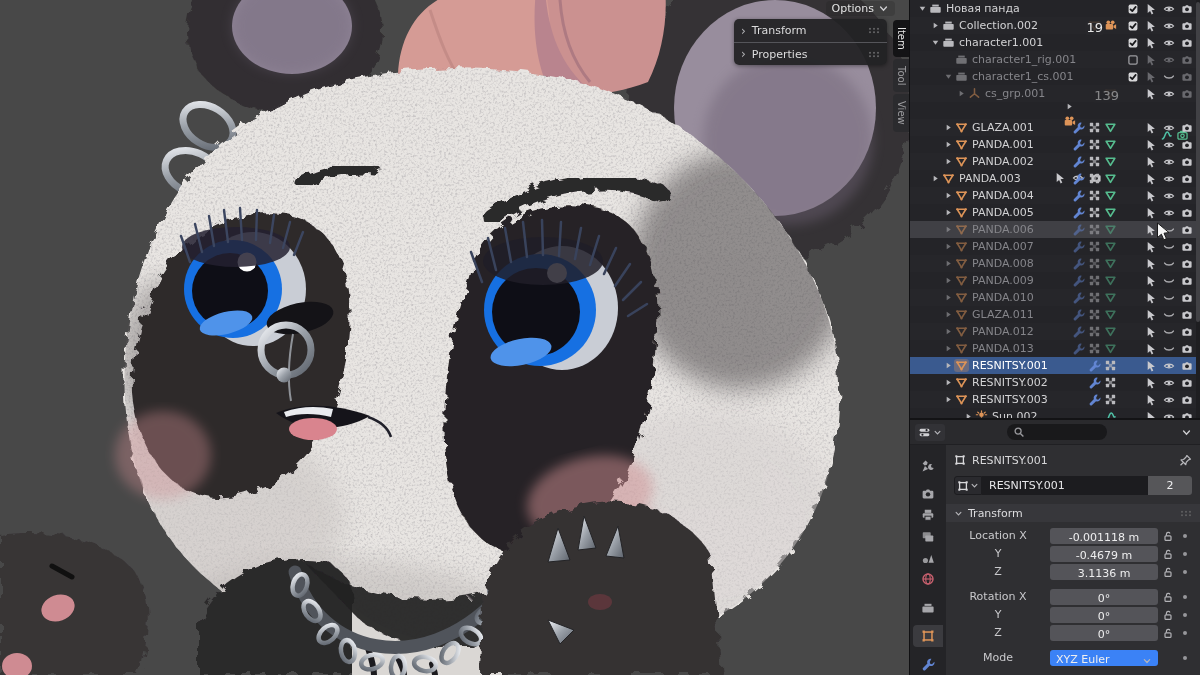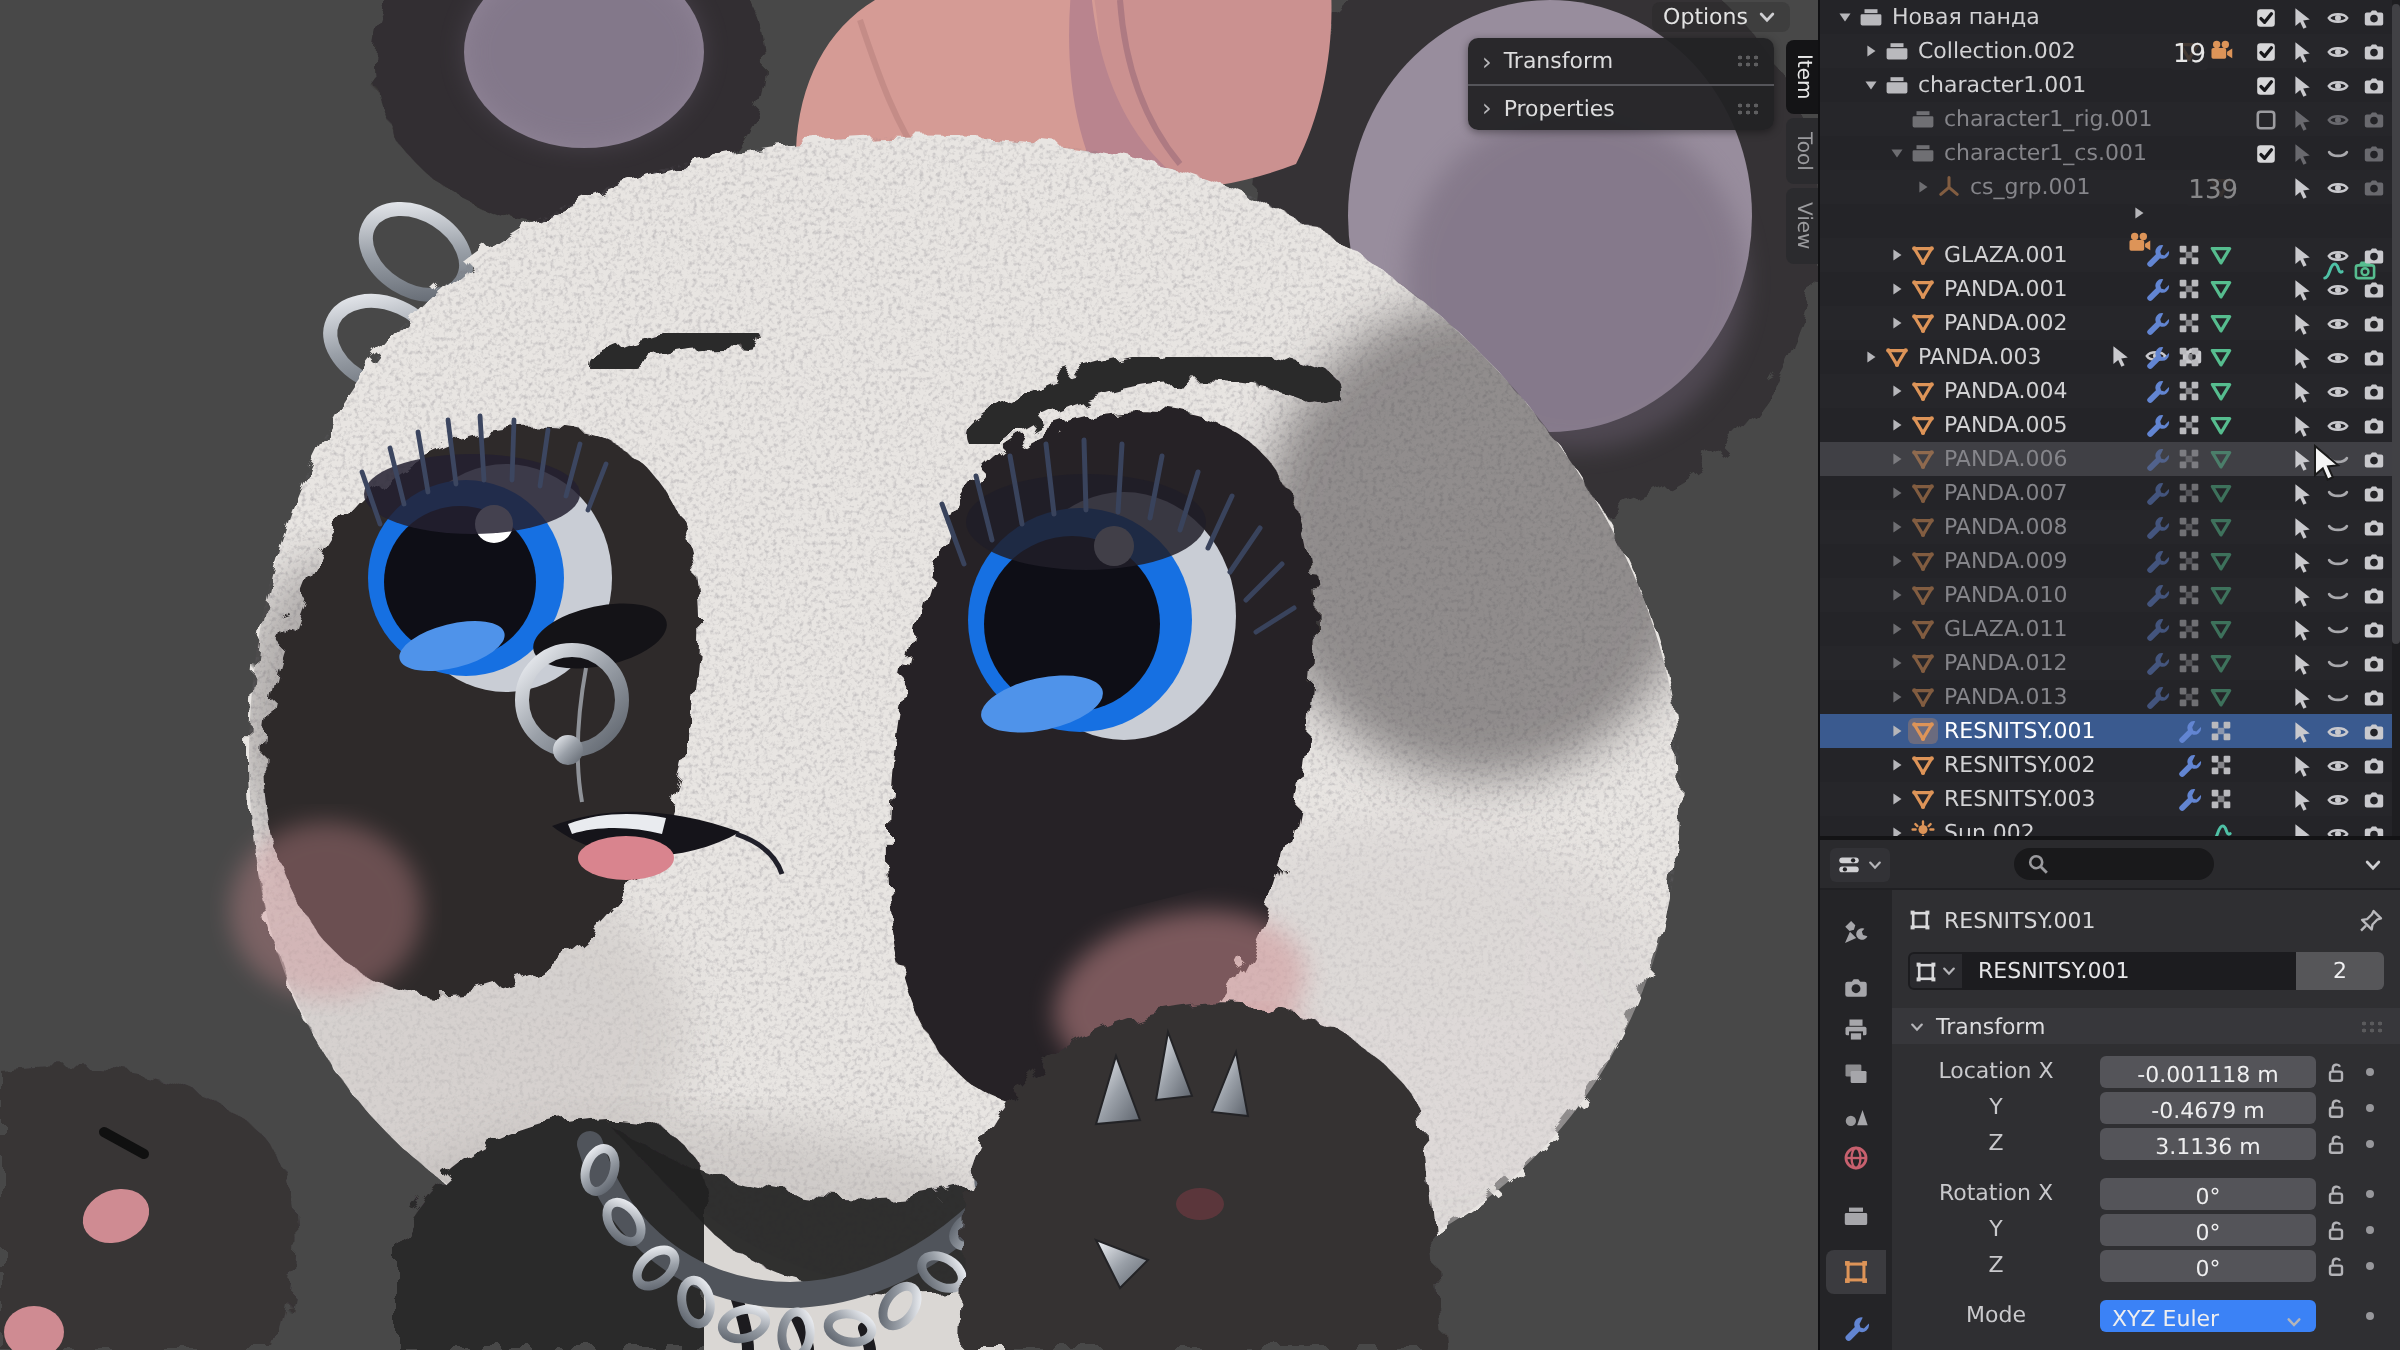--- a/index.html
+++ b/index.html
@@ -1587,21 +1587,21 @@
                 </svg>
               </span>
               <span class="tslot">
                 <svg class="ic" width="12" height="12" viewBox="0 0 12 12" style="color:#c9c9cd">
                   <path d="M4.2 3.3 l.8 -1.1 h2 l.8 1.1 h1.8 a1 1 0 0 1 1 1 v4.5 a1 1 0 0 1 -1 1 h-7.2 a1 1 0 0 1 -1 -1 V4.3 a1 1 0 0 1 1 -1 Z" fill="currentColor"></path>
                   <circle cx="6" cy="6.3" r="1.9" fill="#232327"></circle>
                 </svg>
               </span>
             </span>
           </div>
-          <div class="orow" style="padding-left: 32px;">
+          <div class="orow" style="padding-left: 32px; margin-left: 20px;">
             <span class="arrow">
               <svg class="ic" width="9" height="9" viewBox="0 0 12 12" style="color:#b6b6ba">
                 <path d="M3.6 2.3 L9 6 L3.6 9.7 Z" fill="currentColor"></path>
               </svg>
             </span>
             <span class="obicon">
               <svg class="ic" width="13" height="13" viewBox="0 0 12 12" style="color:#dd9458">
                 <circle cx="6" cy="4.4" r="2.1" fill="currentColor"></circle>
                 <path d="M6 .7 v1.3 M2.5 1.9 l.9 .9 M9.5 1.9 l-.9 .9 M1.2 4.4 h1.4 M9.4 4.4 h1.4 M6 7.2 v3.5" stroke="currentColor" stroke-width="1.1" fill="none" stroke-linecap="round"></path>
               </svg>

